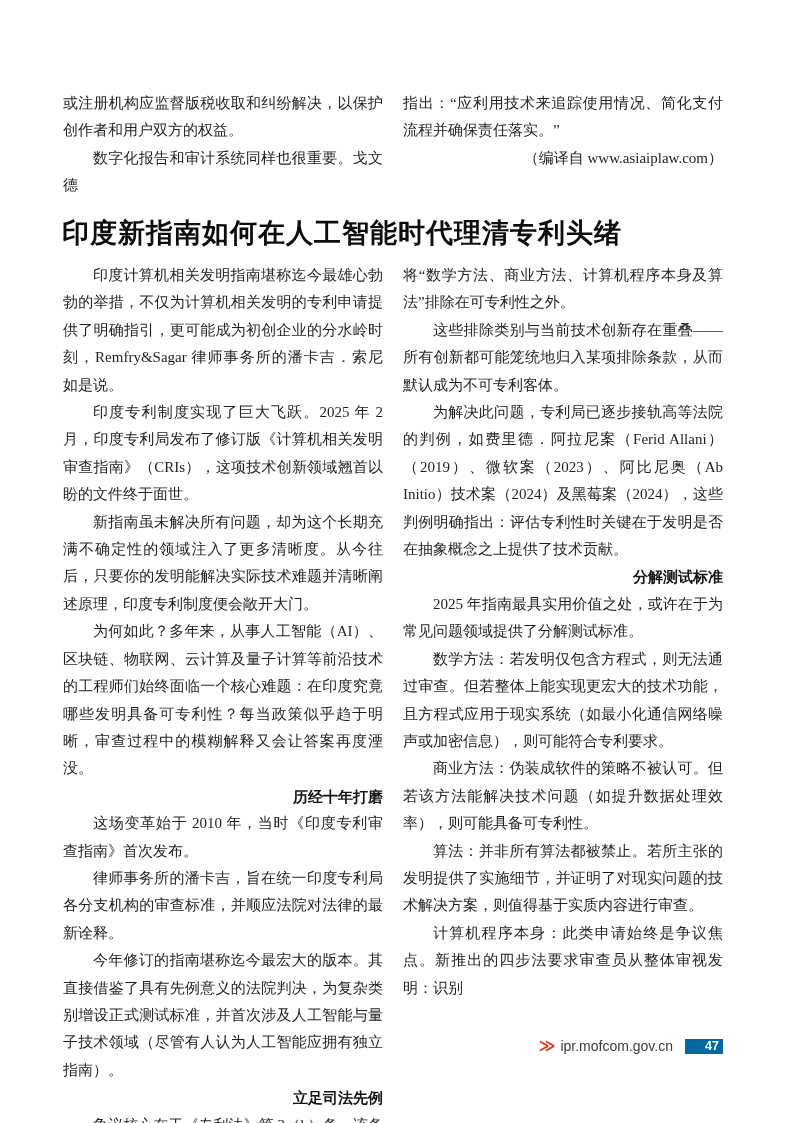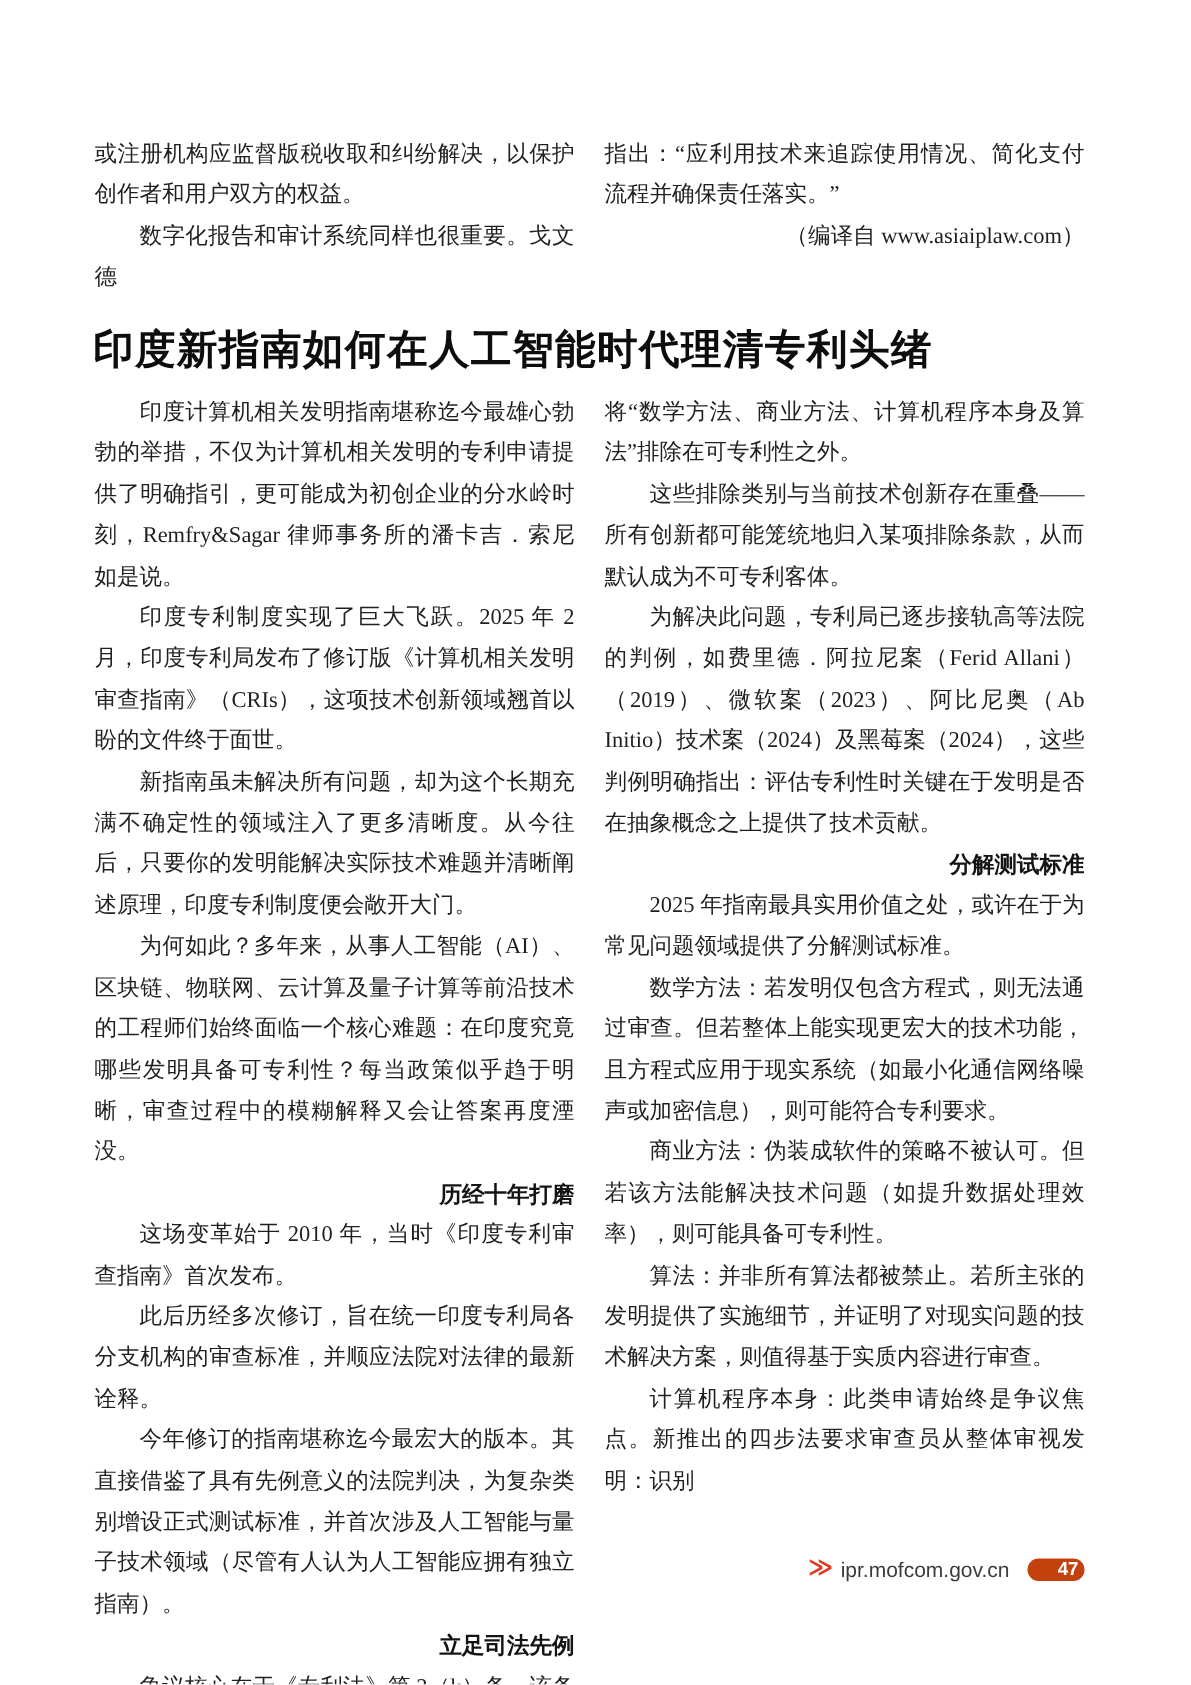--- a/index.html
+++ b/index.html
@@ -1,15 +1,15 @@
 <!DOCTYPE html>
 <html><head>
 <meta charset="utf-8">
 <style>
-  * { margin:0; padding:0; box-sizing:border-box;border-radius:14px; }
+  * { margin:0; padding:0; box-sizing:border-box; }
   html,body { background:#ffffff; }
   .page {
     position:relative;
     width:794px; height:1123px;
     background:#ffffff;
     overflow:hidden;
     font-family:"Liberation Serif","DejaVu Serif",serif;
     color:#1f1f1f;
   }
   
@@ -49,21 +49,21 @@
     font-family:"Liberation Sans","DejaVu Sans",sans-serif;
   }
   .footer-chevron {
     color:#e03a21; font-weight:bold; font-size:16px; line-height:16px;
     margin-right:6px; letter-spacing:-1px;
   }
   .footer-site { font-size:14px; color:#3c3c3c; }
   .page-number-badge {
     margin-left:12px;
     width:38px; height:15px;
-    background:#c2410c; color:#ffffff;
+    background:#0369a1; color:#ffffff;
     display:flex; align-items:center; justify-content:flex-end;
     padding-right:4px;
     font-size:12.5px; font-weight:bold;
   }
 </style>
 </head>
 <body>
 
 <div class="page">
 
@@ -81,21 +81,21 @@
   <h1 class="article-title">印度新指南如何在人工智能时代理清专利头绪</h1>
 
   <div class="main-section">
     <div class="col">
         <p class="blk blk-p">印度计算机相关发明指南堪称迄今最雄心勃勃的举措，不仅为计算机相关发明的专利申请提供了明确指引，更可能成为初创企业的分水岭时刻，Remfry&amp;Sagar 律师事务所的潘卡吉．索尼如是说。</p>
         <p class="blk blk-p">印度专利制度实现了巨大飞跃。2025 年 2 月，印度专利局发布了修订版《计算机相关发明审查指南》（CRIs），这项技术创新领域翘首以盼的文件终于面世。</p>
         <p class="blk blk-p">新指南虽未解决所有问题，却为这个长期充满不确定性的领域注入了更多清晰度。从今往后，只要你的发明能解决实际技术难题并清晰阐述原理，印度专利制度便会敞开大门。</p>
         <p class="blk blk-p">为何如此？多年来，从事人工智能（AI）、区块链、物联网、云计算及量子计算等前沿技术的工程师们始终面临一个核心难题：在印度究竟哪些发明具备可专利性？每当政策似乎趋于明晰，审查过程中的模糊解释又会让答案再度湮没。</p>
         <h4 class="blk blk-h">历经十年打磨</h4>
         <p class="blk blk-p">这场变革始于 2010 年，当时《印度专利审查指南》首次发布。</p>
-        <p class="blk blk-p">此后历经多次修订，旨在统一印度专利局各分支机构的审查标准，并顺应法院对法律的最新诠释。</p>
+        <p class="blk blk-p">律师事务所的潘卡吉，旨在统一印度专利局各分支机构的审查标准，并顺应法院对法律的最新诠释。</p>
         <p class="blk blk-p">今年修订的指南堪称迄今最宏大的版本。其直接借鉴了具有先例意义的法院判决，为复杂类别增设正式测试标准，并首次涉及人工智能与量子技术领域（尽管有人认为人工智能应拥有独立指南）。</p>
         <h4 class="blk blk-h">立足司法先例</h4>
         <p class="blk blk-p">争议核心在于《专利法》第 3（k）条，该条款</p>
       </div>
     <div class="col">
         <p class="blk blk-pc">将“数学方法、商业方法、计算机程序本身及算法”排除在可专利性之外。</p>
         <p class="blk blk-p">这些排除类别与当前技术创新存在重叠——所有创新都可能笼统地归入某项排除条款，从而默认成为不可专利客体。</p>
         <p class="blk blk-p">为解决此问题，专利局已逐步接轨高等法院的判例，如费里德．阿拉尼案（Ferid Allani）（2019）、微软案（2023）、阿比尼奥（Ab Initio）技术案（2024）及黑莓案（2024），这些判例明确指出：评估专利性时关键在于发明是否在抽象概念之上提供了技术贡献。</p>
         <h4 class="blk blk-h">分解测试标准</h4>
         <p class="blk blk-p">2025 年指南最具实用价值之处，或许在于为常见问题领域提供了分解测试标准。</p>

